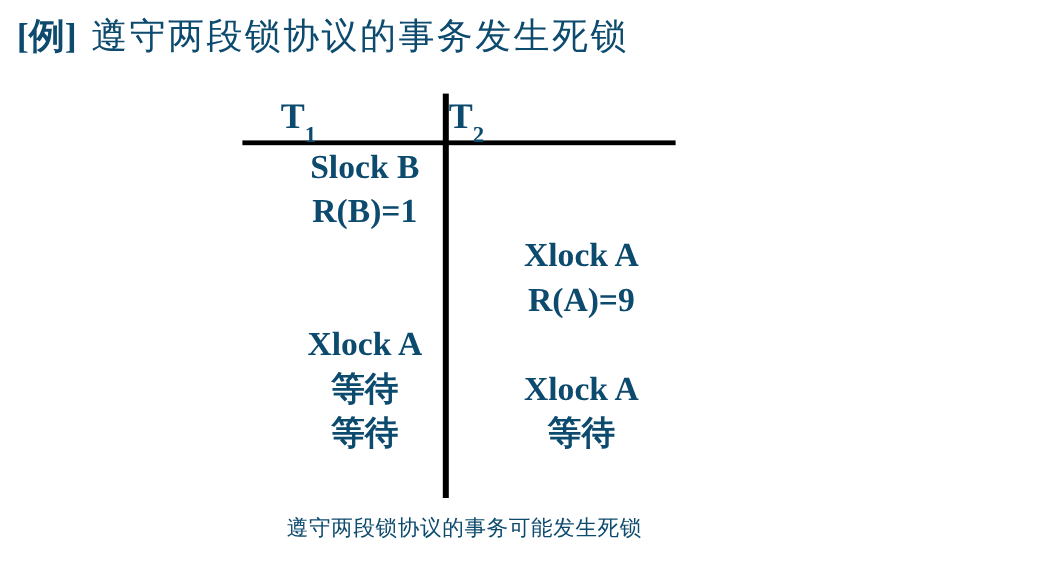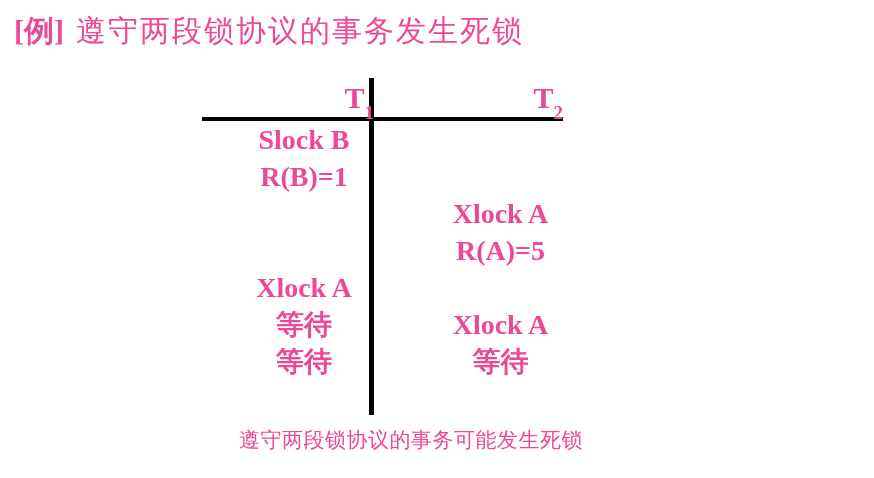--- a/index.html
+++ b/index.html
@@ -6,21 +6,21 @@
     margin: 0;
     padding: 0;
   }
   .page {
     position: relative;
     width: 840px;
     height: 478px;
     background: #ffffff;
     overflow: hidden;
     font-family: "Liberation Serif", serif;
-    color: #ec4899;
+    color: #0c4a6e;
   }
 
   
   .title {
     position: absolute;
     left: 14px;
     top: 12px;
     font-size: 30px;
     line-height: 38px;
     white-space: nowrap;
@@ -61,21 +61,21 @@
   .header-row {
     position: absolute;
     left: 0;
     top: 0;
     width: 361px;
     height: 39px;
     display: flex;
   }
   .hdr-cell {
     box-sizing: border-box;
-    text-align: right;
+    text-align: left;
     font-weight: bold;
     font-size: 30px;
     line-height: 39px;
     white-space: nowrap;
   }
   .hdr-cell sub {
     font-size: 19px;
     position: relative;
     top: 4px;
     line-height: 0;
@@ -98,29 +98,28 @@
     line-height: 37px;
     text-align: center;
     white-space: nowrap;
   }
   .cell-left {
     width: 172px;
     padding-left: 32px;
   }
   .cell-right {
     flex: 1;
-    margin-left: 32px;
   }
 
   
   .caption {
     position: absolute;
     left: 239px;
     top: 426px;
-    font-size: 21px;
+    font-size: 18px;
     line-height: 28px;
     font-weight: normal;
     letter-spacing: 0.5px;
     white-space: nowrap;
   }
 </style>
 </head>
 <body>
 
 <div class="page">
@@ -146,21 +145,21 @@
         <div class="trow">
           <div class="cell cell-left">R(B)=1</div>
           <div class="cell cell-right"></div>
         </div>
         <div class="trow">
           <div class="cell cell-left"></div>
           <div class="cell cell-right">Xlock A</div>
         </div>
         <div class="trow">
           <div class="cell cell-left"></div>
-          <div class="cell cell-right">R(A)=5</div>
+          <div class="cell cell-right">R(A)=9</div>
         </div>
         <div class="trow">
           <div class="cell cell-left">Xlock A</div>
           <div class="cell cell-right"></div>
         </div>
         <div class="trow">
           <div class="cell cell-left">等待</div>
           <div class="cell cell-right">Xlock A</div>
         </div>
         <div class="trow">

